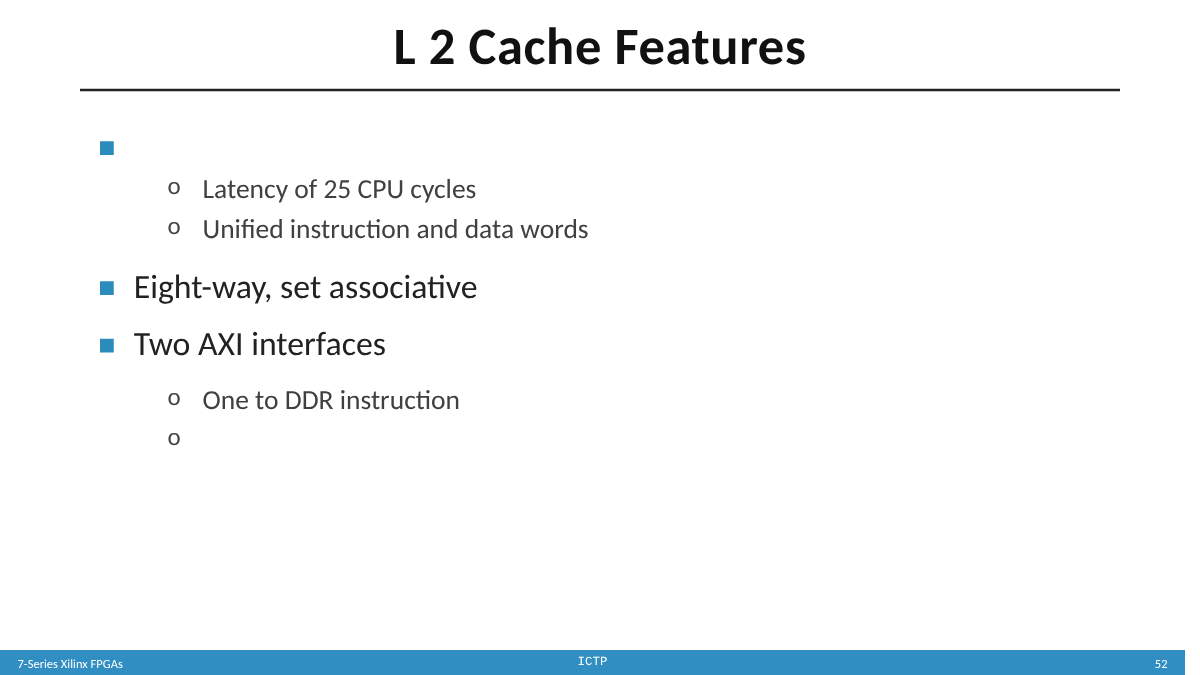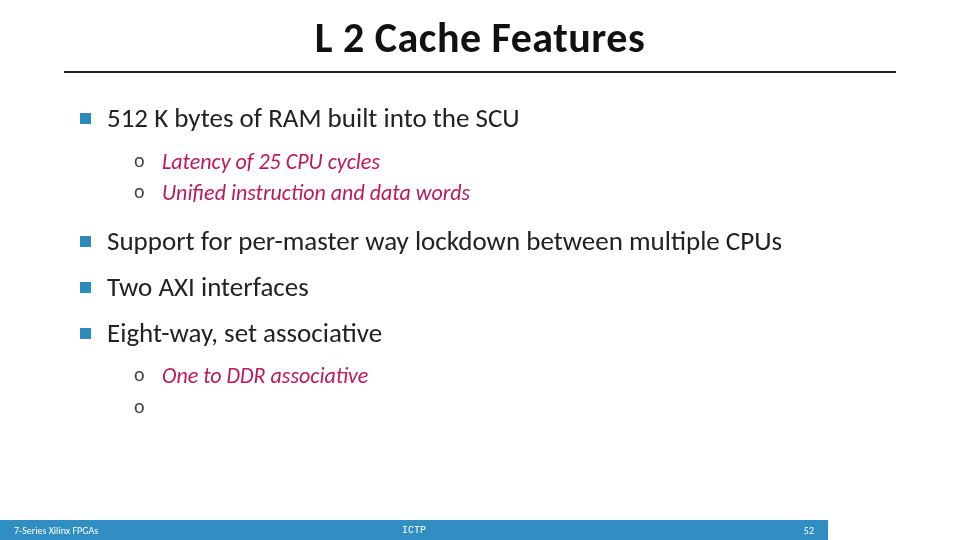--- a/index.html
+++ b/index.html
@@ -9,70 +9,65 @@
   .title { font-size: 42px; font-weight: 700; letter-spacing: 0.5px; color: #111; }
   .title-rule { border: none; border-top: 2px solid #222; margin: 8px 64px 0 64px; }
   .content { padding: 28px 80px 0 80px; }
   ul.lvl1 { list-style: none; }
   ul.lvl1 > li { display: flex; align-items: flex-start; margin-bottom: 12px; }
   ul.lvl1 > li .sqbul { width: 11px; height: 11px; background: #2c8bbd; margin-top: 12px; margin-right: 16px; flex: 0 0 auto; }
   ul.lvl1 > li .txt { font-size: 27px; color: #222; line-height: 1.25; }
   ul.lvl2 { list-style: none; margin: 6px 0 16px 54px; }
   ul.lvl2 > li { display: flex; align-items: flex-start; margin-bottom: 2px; }
   ul.lvl2 > li .circ { font-size: 20px; color: #444; margin-right: 14px; line-height: 1.35; width: 14px; flex: 0 0 auto; }
-  ul.lvl2 > li .subtxt { font-size: 22px; color: #be185d; line-height: 1.35; font-style: italic; }
-  .footer { position: absolute; left: 0; bottom: 0; width: 828px; height: 20px; background: #308ec3; display: flex; align-items: center; justify-content: space-between; color: #fff; font-size: 10px; padding: 0 14px; }
+  ul.lvl2 > li .subtxt { font-size: 22px; color: #404040; line-height: 1.35; }
+  .footer { position: absolute; left: 0; bottom: 0; width: 948px; height: 20px; background: #308ec3; display: flex; align-items: center; justify-content: space-between; color: #fff; font-size: 10px; padding: 0 14px; }
   .footer .center { position: absolute; left: 50%; transform: translateX(-50%); font-family: Liberation Mono, monospace; }
 </style>
 </head>
 <body>
 <div class="slide">
 
   <div class="title-wrap">
     <div class="title">L 2 Cache Features</div>
   </div>
   <hr class="title-rule">
 
   <div class="content">
     <ul class="lvl1">
 
       <li>
         <span class="sqbul"></span>
-        <span class="txt">512 K bytes of RAM built into the SCU</span>
       </li>
       <ul class="lvl2">
         <li>
           <span class="circ">o</span>
           <span class="subtxt">Latency of 25 CPU cycles</span>
         </li>
         <li>
           <span class="circ">o</span>
           <span class="subtxt">Unified instruction and data words</span>
         </li>
       </ul>
 
 
+
       <li>
         <span class="sqbul"></span>
-        <span class="txt">Support for per-master way lockdown between multiple CPUs</span>
+        <span class="txt">Eight-way, set associative</span>
       </li>
 
       <li>
         <span class="sqbul"></span>
         <span class="txt">Two AXI interfaces</span>
       </li>
-
-      <li>
-        <span class="sqbul"></span>
-        <span class="txt">Eight-way, set associative</span>
-      </li>
       <ul class="lvl2">
         <li>
           <span class="circ">o</span>
-          <span class="subtxt">One to DDR associative</span>
+          <span class="subtxt">One to DDR instruction</span>
         </li>
         <li>
           <span class="circ">o</span>
         </li>
       </ul>
 
     </ul>
   </div>
 
   <div class="footer">

